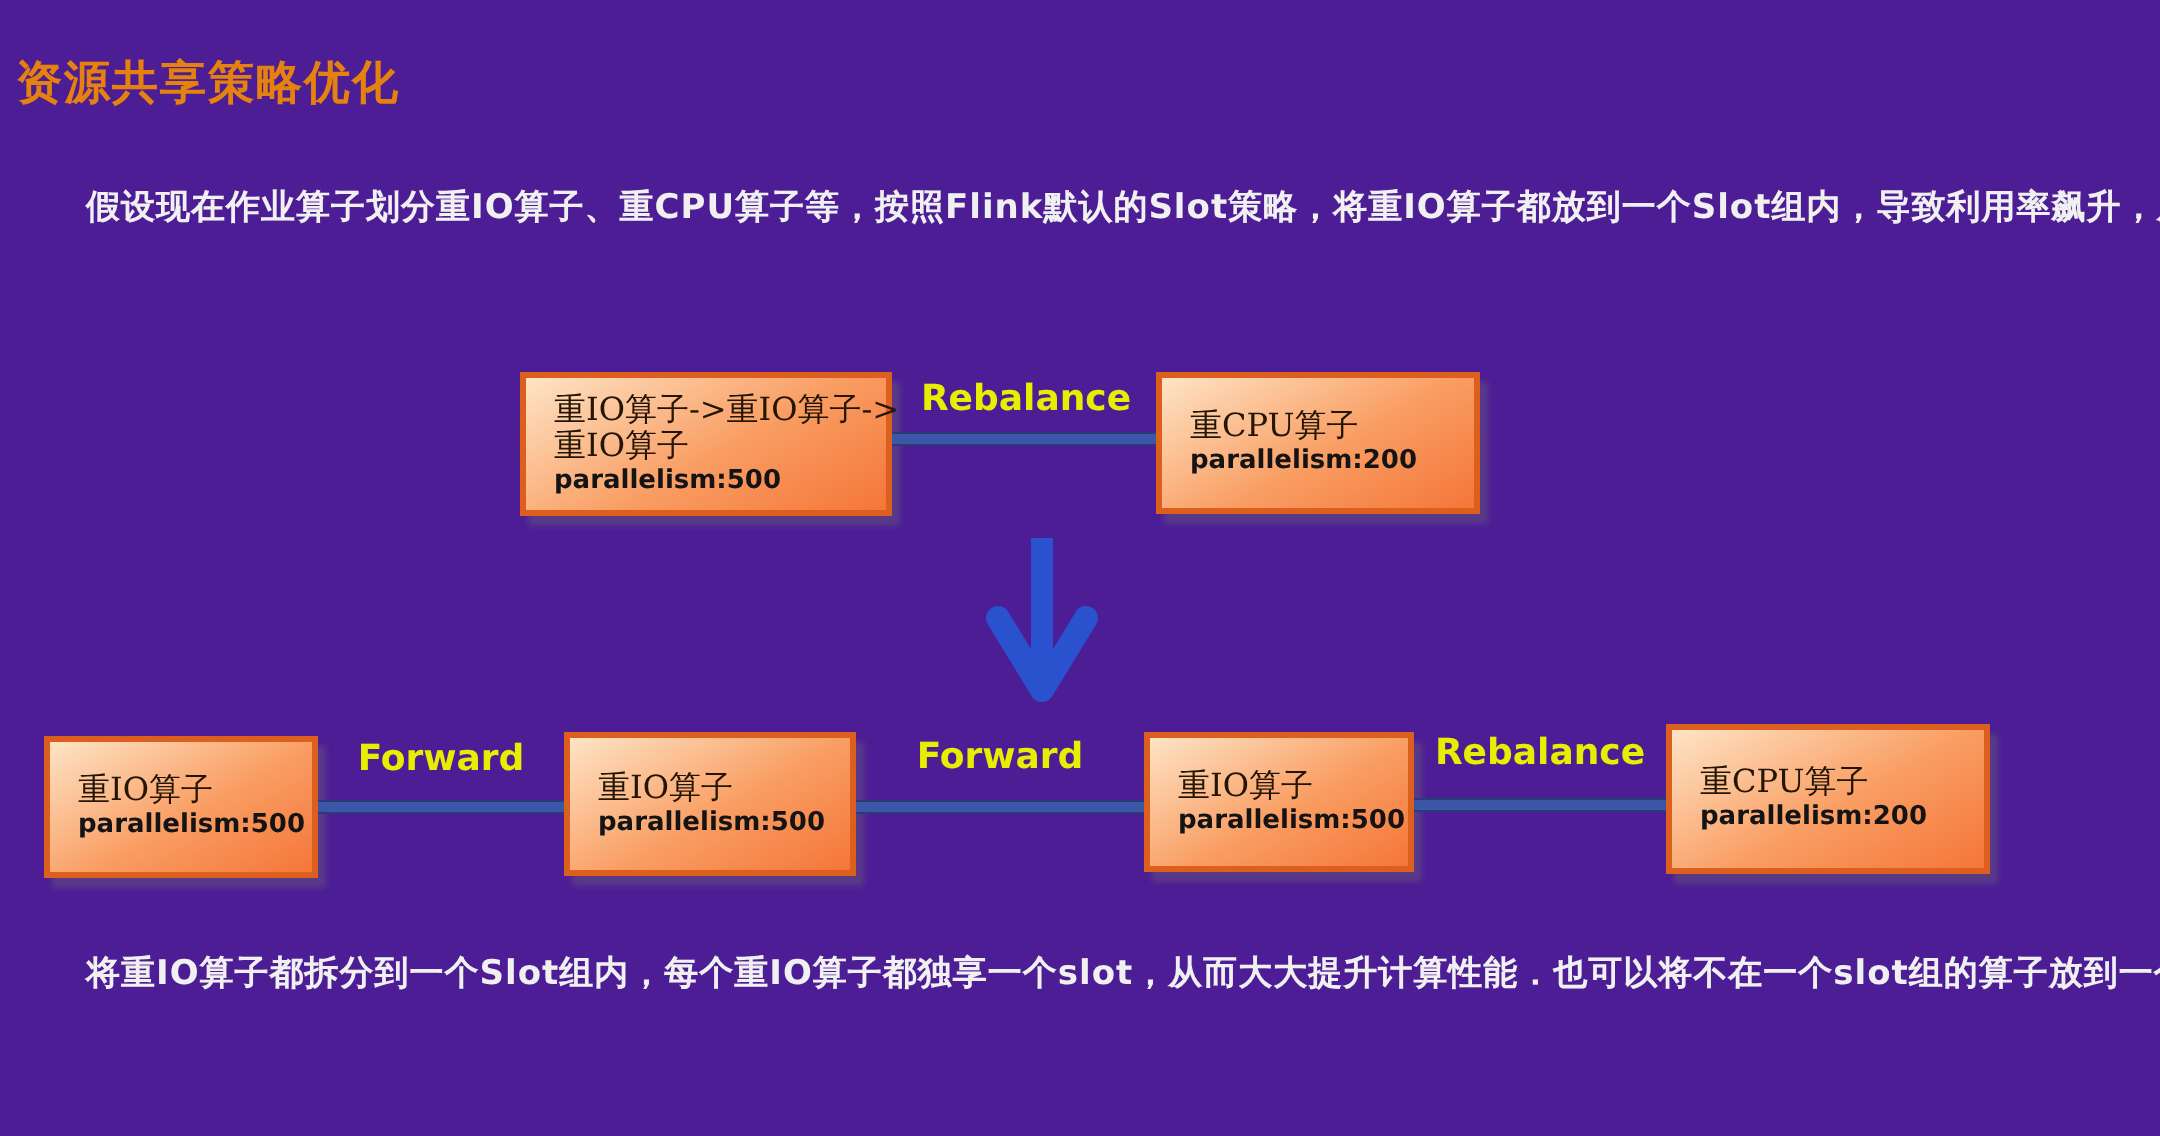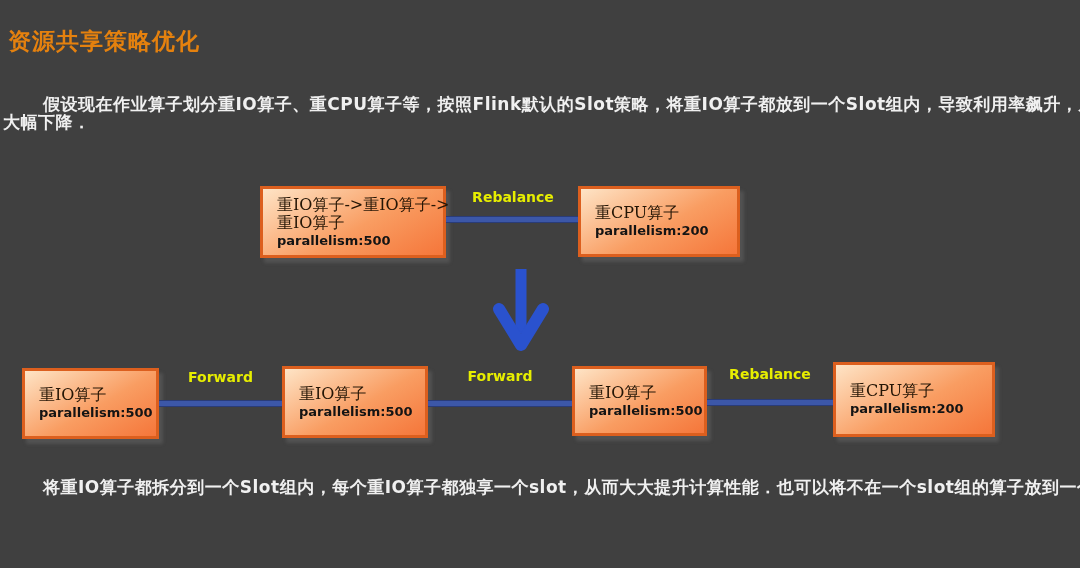--- a/index.html
+++ b/index.html
@@ -1,19 +1,19 @@
 <!DOCTYPE html>
 <html><head>
 <meta charset="utf-8">
 <style>
   html,body{margin:0;padding:0;background:#000;}
   .slide{
     position:relative;
     width:1080px;height:568px;
-    background:#404040;
+    background:#4c1d95;
     overflow:hidden;
     font-family:"DejaVu Sans",sans-serif;
   }
   .slide-title{
     position:absolute;left:8px;top:26px;
     font-family:"DejaVu Serif","Liberation Serif",serif;
     font-size:23px;font-weight:bold;color:#E5810E;
     letter-spacing:1px;
   }
   .para{
@@ -42,35 +42,34 @@
   }
   .edge-line{
     position:absolute;height:7px;
     background:#3C57A8;
     border-top:1px solid #2A3C78;
     border-bottom:1px solid #2A3C78;
     box-sizing:border-box;
   }
   .edge-label{
     position:absolute;
-    font-size:14px;font-weight:bold;color:#E7EE00;
+    font-size:18px;font-weight:bold;color:#E7EE00;
     text-align:center;white-space:nowrap;
   }
   .arrow-wrap{position:absolute;left:492px;top:269px;width:58px;height:82px;}
 </style>
 </head>
 <body>
 
 <div class="slide">
 
   <div class="slide-title">资源共享策略优化</div>
 
   <div class="para" style="top:95px;">
     <div class="line indent">假设现在作业算子划分重IO算子、重CPU算子等，按照Flink默认的Slot策略，将重IO算子都放到一个Slot组内，导致利用率飙升，从而导致计算性能</div>
-    <div class="line">大幅下降．</div>
   </div>
 
   <div>
     <div class="op-box" style="left:260px;top:186px;width:186px;height:72px;">
       <div class="op-line">重IO算子-&gt;重IO算子-&gt;</div>
       <div class="op-line">重IO算子</div>
       <div class="op-par">parallelism:500</div>
     </div>
 
     <div class="edge-label" style="left:448px;top:189px;width:130px;">Rebalance</div>

